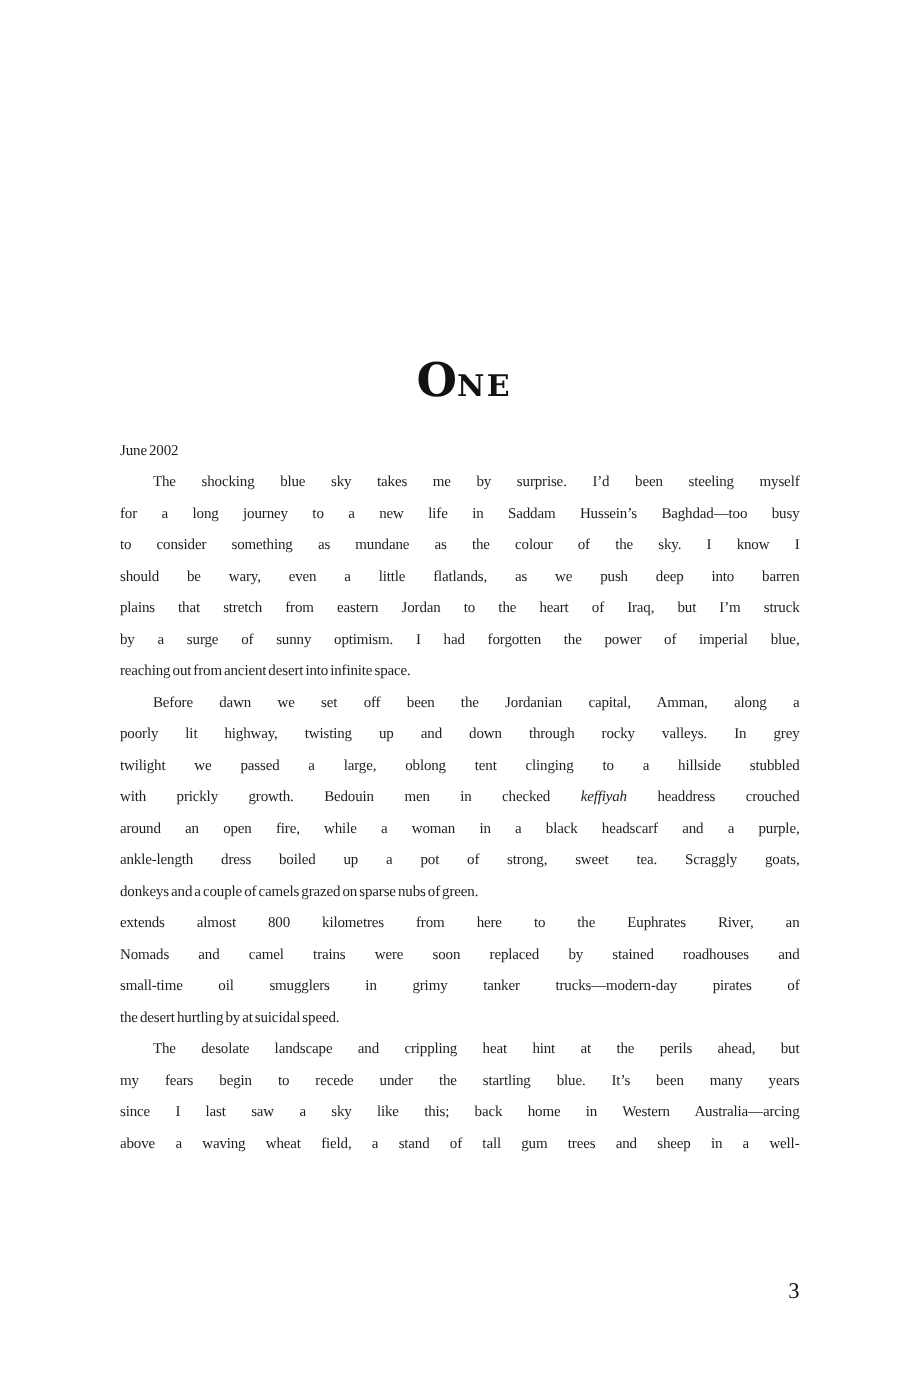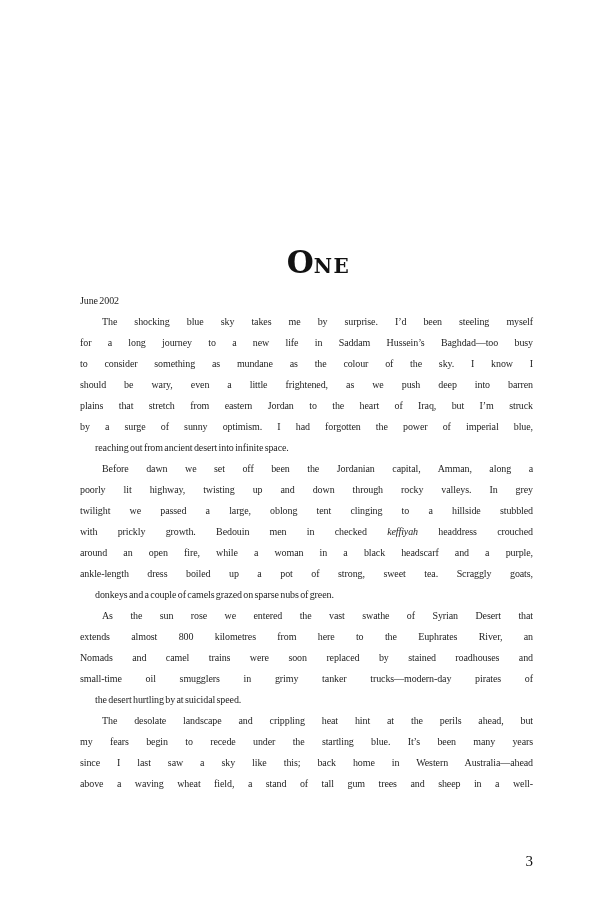--- a/index.html
+++ b/index.html
@@ -15,21 +15,21 @@
     left: 0; top: 0;
     width: 602px;
     height: 921px;
     background: #ffffff;
   }
   .chapter-title {
     position: absolute;
     top: 234px;
     left: 80px;
     width: 453px;
-    margin: 12px;
+    margin: 3px;
     text-align: center;
     font-family: "DejaVu Serif", serif;
     font-weight: 700;
     color: #121212;
     line-height: 32px;
   }
   .chapter-title .initial {
     font-size: 31px;
   }
   .chapter-title .rest {
@@ -51,21 +51,20 @@
   .dateline {
     text-align: left;
   }
   .line {
     text-align: justify;
     text-align-last: justify;
     text-justify: inter-word;
   }
   .line.last {
     text-align-last: left;
-    margin-left: 15px;
   }
   .line.first {
     text-indent: 22px;
   }
   .it {
     font-style: italic;
     margin-top: 36px;
   }
   .folio {
     position: absolute;
@@ -84,38 +83,37 @@
 <div class="page">
 
   <h1 class="chapter-title"><span class="initial">O</span><span class="rest">NE</span></h1>
 
   <div class="body-text">
     <div class="dateline">June 2002</div>
     <div id="paras">
         <div class="line first">The shocking blue sky takes me by surprise. I’d been steeling myself</div>
         <div class="line">for a long journey to a new life in Saddam Hussein’s Baghdad—too busy</div>
         <div class="line">to consider something as mundane as the colour of the sky. I know I</div>
-        <div class="line">should be wary, even a little frightened, as we push deep into barren</div>
+        <div class="line">should be wary, even a little flatlands, as we push deep into barren</div>
         <div class="line">plains that stretch from eastern Jordan to the heart of Iraq, but I’m struck</div>
         <div class="line">by a surge of sunny optimism. I had forgotten the power of imperial blue,</div>
         <div class="line last">reaching out from ancient desert into infinite space.</div>
         <div class="line first">Before dawn we set off been the Jordanian capital, Amman, along a</div>
         <div class="line">poorly lit highway, twisting up and down through rocky valleys. In grey</div>
         <div class="line">twilight we passed a large, oblong tent clinging to a hillside stubbled</div>
         <div class="line"><span>with prickly growth. Bedouin men in checked </span><span class="it">keffiyah</span><span> headdress crouched</span></div>
         <div class="line">around an open fire, while a woman in a black headscarf and a purple,</div>
         <div class="line">ankle-length dress boiled up a pot of strong, sweet tea. Scraggly goats,</div>
         <div class="line last">donkeys and a couple of camels grazed on sparse nubs of green.</div>
-        <div class="line first">As the sun rose we entered the vast swathe of Syrian Desert that</div>
         <div class="line">extends almost 800 kilometres from here to the Euphrates River, an</div>
         <div class="line">Nomads and camel trains were soon replaced by stained roadhouses and</div>
         <div class="line">small-time oil smugglers in grimy tanker trucks—modern-day pirates of</div>
         <div class="line last">the desert hurtling by at suicidal speed.</div>
         <div class="line first">The desolate landscape and crippling heat hint at the perils ahead, but</div>
         <div class="line">my fears begin to recede under the startling blue. It’s been many years</div>
-        <div class="line">since I last saw a sky like this; back home in Western Australia—ahead</div>
+        <div class="line">since I last saw a sky like this; back home in Western Australia—arcing</div>
         <div class="line">above a waving wheat field, a stand of tall gum trees and sheep in a well-</div>
       </div>
   </div>
 
   <div class="folio">3</div>
 
 </div>
 
 </body></html>

